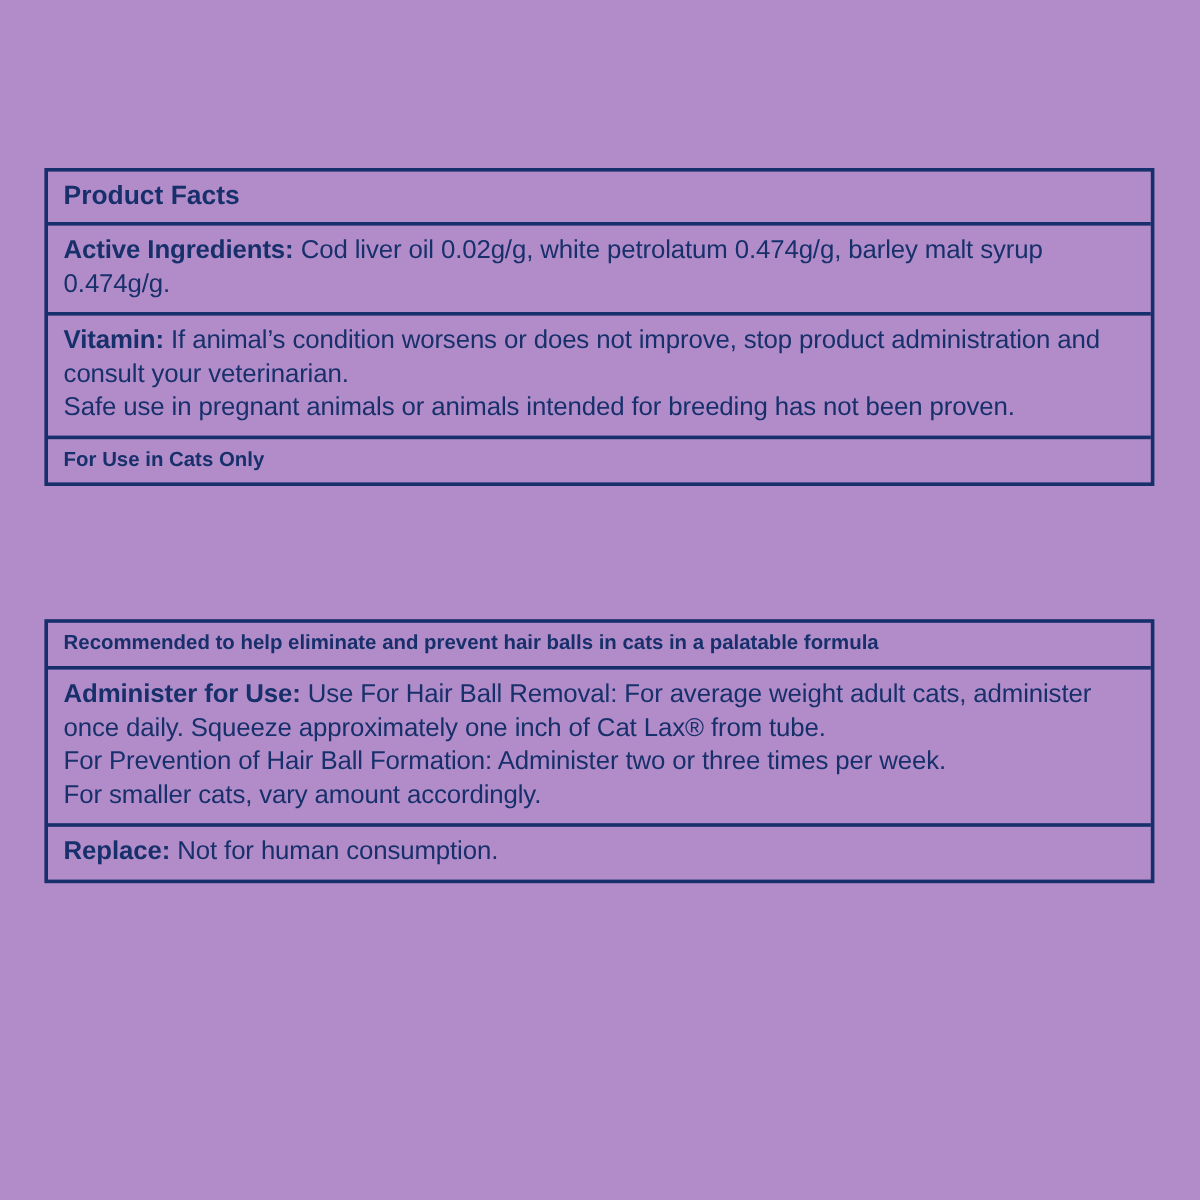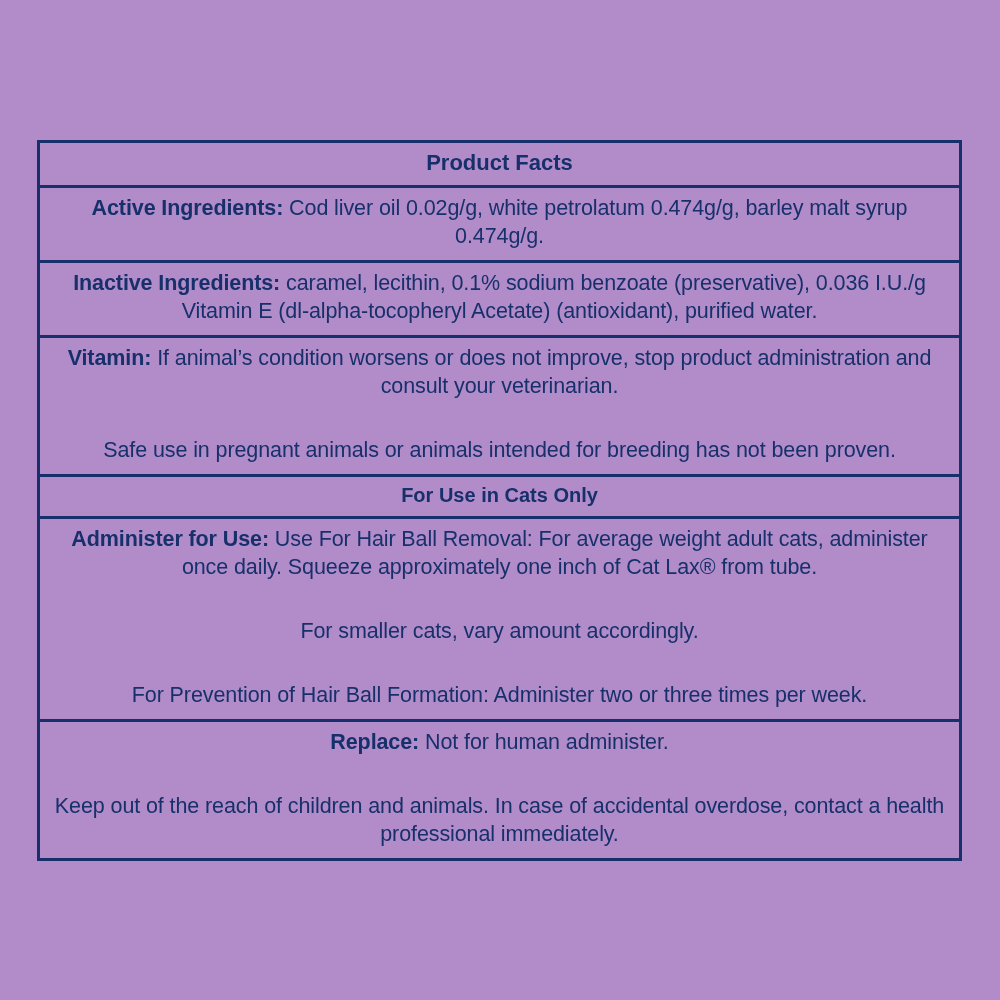--- a/index.html
+++ b/index.html
@@ -12,21 +12,20 @@
     background: #b18cc8;
     font-family: "Liberation Sans", sans-serif;
     color: #17306b;
     overflow: hidden;
   }
   .page {
     position: relative;
     width: 1000px;
     height: 1000px;
     box-sizing: border-box;
-    text-align: center;
   }
   .panel {
     position: absolute;
     left: 37px;
     width: 925px;
     border: 3px solid #17306b;
     box-sizing: border-box;
   }
   #panel-facts { top: 140px; }
   #panel-usage { top: 516px; }
@@ -43,84 +42,79 @@
     font-size: 21.5px;
     line-height: 1.30;
     letter-spacing: -0.1px;
   }
   .title {
     font-weight: bold;
     font-size: 22px;
   }
   .heading {
     font-weight: bold;
-    font-size: 20px;
+    font-size: 17px;
   }
   .lbl {
     font-weight: bold;
   }
   .nowrapline {
     display: block;
-    margin-top: 36px;
   }
 </style>
 </head>
 <body>
 
 <div class="page">
 
   <div class="panel" id="panel-facts">
 
     <div class="row">
       <div class="title">Product Facts</div>
     </div>
 
     <div class="row">
       <div class="row-text">
         <span class="lbl">Active Ingredients:</span>
         <span>Cod liver oil 0.02g/g, white petrolatum 0.474g/g, barley malt syrup 0.474g/g.</span>
       </div>
     </div>
 
-    <div class="row">
-      <div class="row-text">
-        <span class="lbl">Inactive Ingredients:</span>
-        <span>caramel, lecithin, 0.1% sodium benzoate (preservative), 0.036 I.U./g Vitamin E (dl-alpha-tocopheryl Acetate) (antioxidant), purified water.</span>
-      </div>
-    </div>
 
     <div class="row">
       <div class="row-text">
         <span class="lbl">Vitamin:</span>
         <span>If animal’s condition worsens or does not improve, stop product administration and consult your veterinarian.</span>
         <span class="nowrapline">Safe use in pregnant animals or animals intended for breeding has not been proven.</span>
       </div>
     </div>
 
     <div class="row">
       <div class="heading">For Use in Cats Only</div>
     </div>
 
   </div>
 
   <div class="panel" id="panel-usage">
 
+    <div class="row">
+      <div class="heading">Recommended to help eliminate and prevent hair balls in cats in a palatable formula</div>
+    </div>
 
     <div class="row">
       <div class="row-text">
         <span class="lbl">Administer for Use:</span>
         <span>Use For Hair Ball Removal: For average weight adult cats, administer once daily. Squeeze approximately one inch of Cat Lax® from tube.</span>
+        <span class="nowrapline">For Prevention of Hair Ball Formation: Administer two or three times per week.</span>
         <span class="nowrapline">For smaller cats, vary amount accordingly.</span>
-        <span class="nowrapline">For Prevention of Hair Ball Formation: Administer two or three times per week.</span>
       </div>
     </div>
 
     <div class="row">
       <div class="row-text">
         <span class="lbl">Replace:</span>
-        <span>Not for human administer.</span>
-        <span class="nowrapline">Keep out of the reach of children and animals. In case of accidental overdose, contact a health professional immediately.</span>
+        <span>Not for human consumption.</span>
       </div>
     </div>
 
   </div>
 
 </div>
 
 </body></html>

